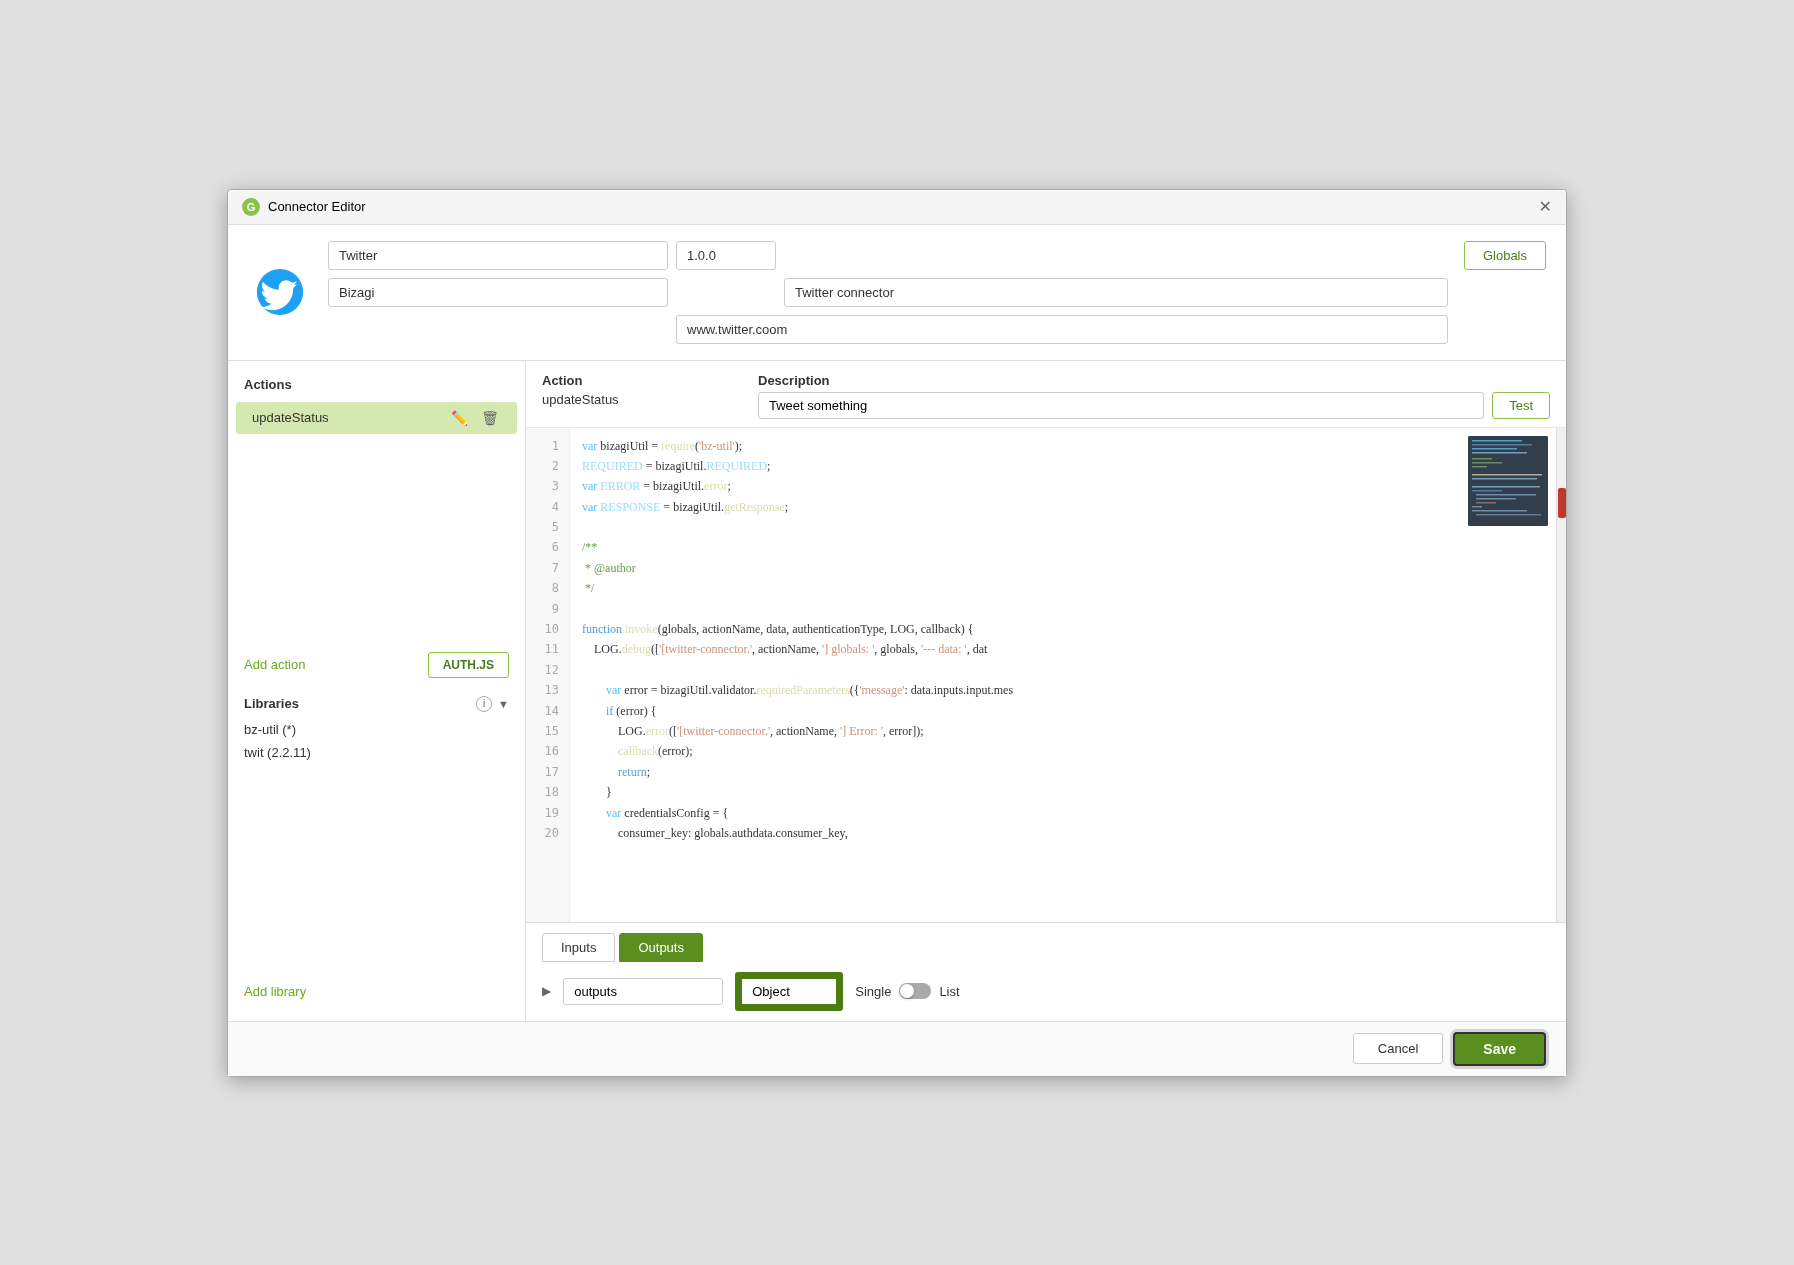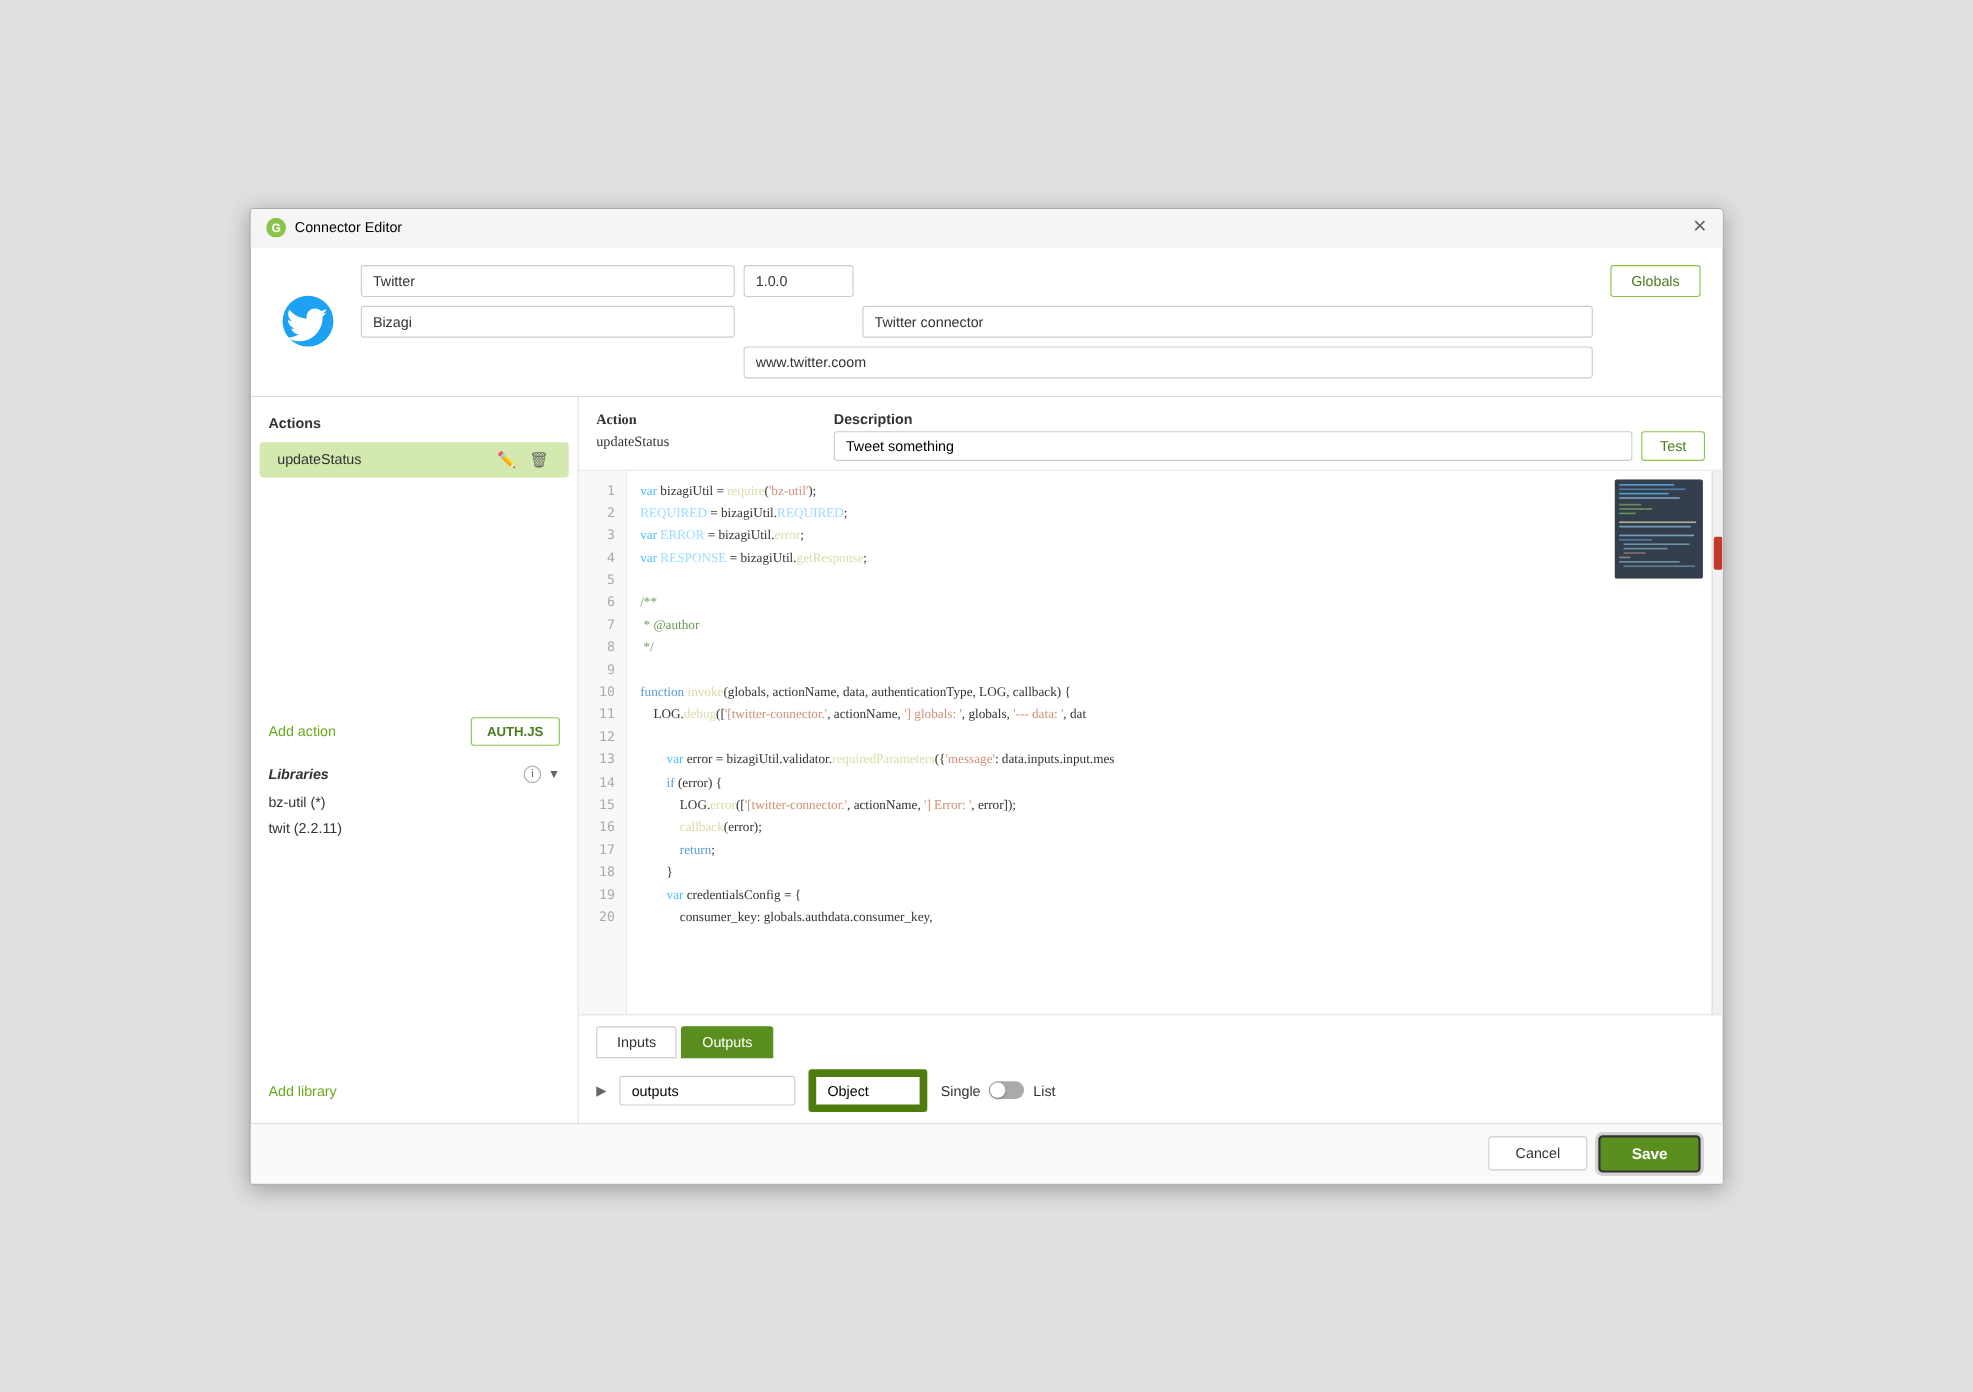--- a/index.html
+++ b/index.html
@@ -165,21 +165,20 @@
     .libraries-header {
       display: flex;
       align-items: center;
       justify-content: space-between;
       padding: 10px 16px 6px 16px;
     }
     .libraries-title {
       font-size: 13px;
       font-weight: 600;
       color: #333;
-      font-style: italic;
     }
     .libraries-controls {
       display: flex;
       align-items: center;
       gap: 6px;
     }
     .info-icon {
       width: 16px;
       height: 16px;
       border: 1px solid #aaa;
@@ -510,21 +509,21 @@
       </div>
       <div class="library-item">bz-util (*)</div>
       <div class="library-item">twit (2.2.11)</div>
       <div class="left-spacer"></div>
       <a class="add-library-link">Add library</a>
     </div>
 
     <div class="right-panel">
 
       <div style="display:flex; align-items:start; padding:12px 16px 8px 16px; gap:16px;">
-        <div style="min-width:200px;font-family:Liberation Serif, serif;">
+        <div style="min-width:200px;">
           <div class="action-col-title">Action</div>
           <div class="action-name-val">updateStatus</div>
         </div>
         <div style="flex:1;">
           <div class="desc-header-row">
             <span class="action-col-title">Description</span>
           </div>
           <div style="display:flex; gap:8px; margin-top:4px;">
             <input class="desc-input" type="text" value="Tweet something" style="flex: 1 1 0%;">
             <button class="test-btn">Test</button>

